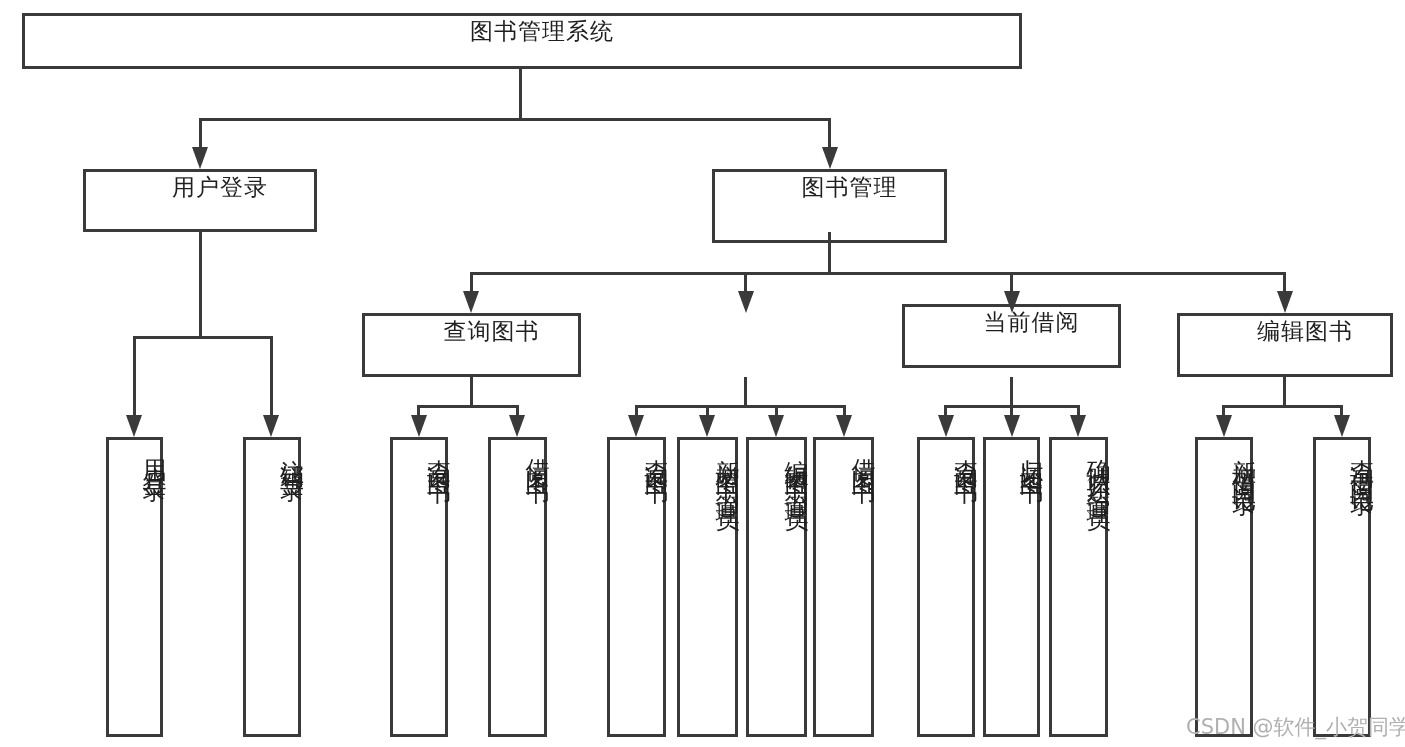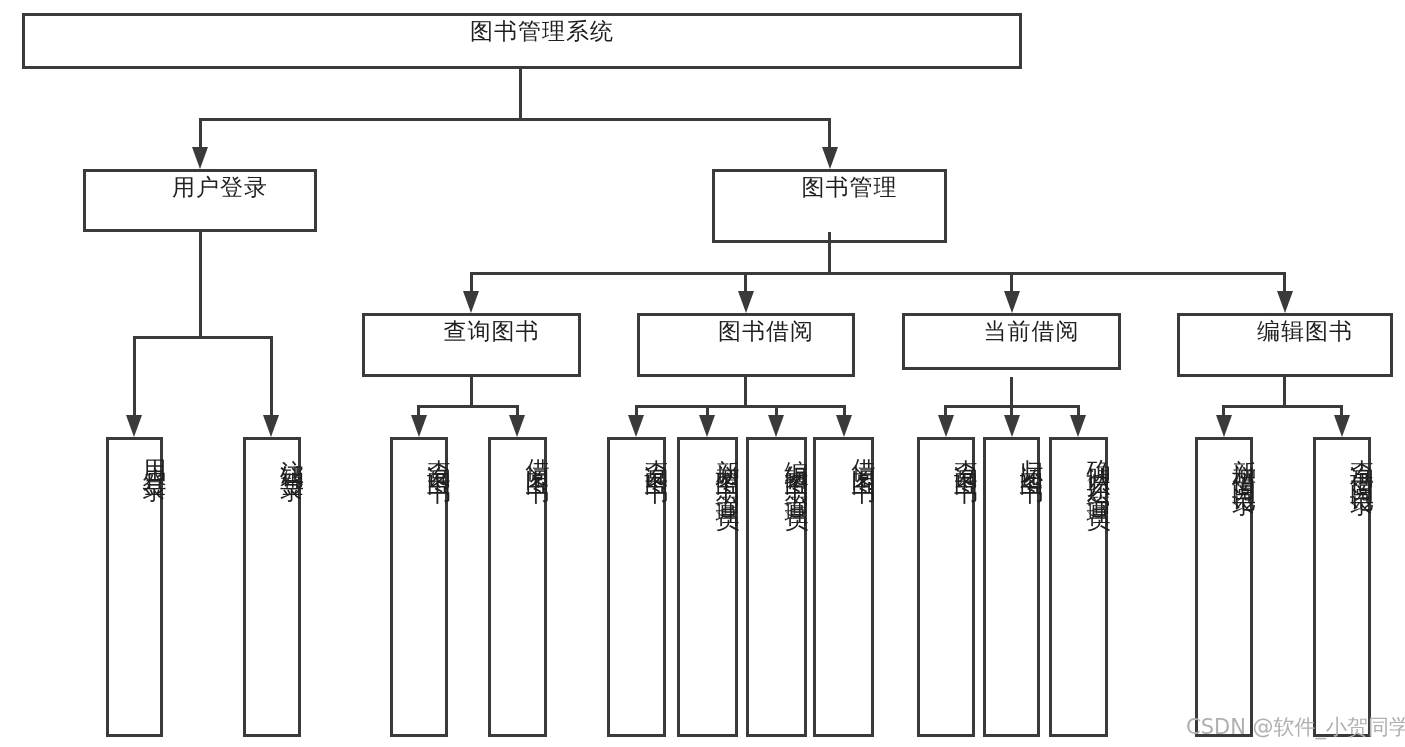--- a/index.html
+++ b/index.html
@@ -75,24 +75,21 @@
   <div class="box" style="left:83px; top:169px; width:234px; height:63px;">
     <span class="hlabel">用户登录</span>
   </div>
   <div class="box" style="left:712px; top:169px; width:235px; height:74px;">
     <span class="hlabel">图书管理</span>
   </div>
 
   <div class="box" style="left:362px; top:313px; width:219px; height:64px;">
     <span class="hlabel">查询图书</span>
   </div>
-  <div class="box" style="left:637px; top:313px; width:218px; height:64px;">
-    <span class="hlabel">图书借阅</span>
-  </div>
-  <div class="box" style="left:902px; top:313px; width:219px; height:57px;">
+  <div class="box" style="left:902px; top:304px; width:219px; height:64px;">
     <span class="hlabel">当前借阅</span>
   </div>
   <div class="box" style="left:1177px; top:313px; width:216px; height:64px;">
     <span class="hlabel">编辑图书</span>
   </div>
 
   <div class="box leaf" style="left:106px; width:57px;">
     <span class="vlabel">用户登录</span>
   </div>
   <div class="box leaf" style="left:243px; width:58px;">

